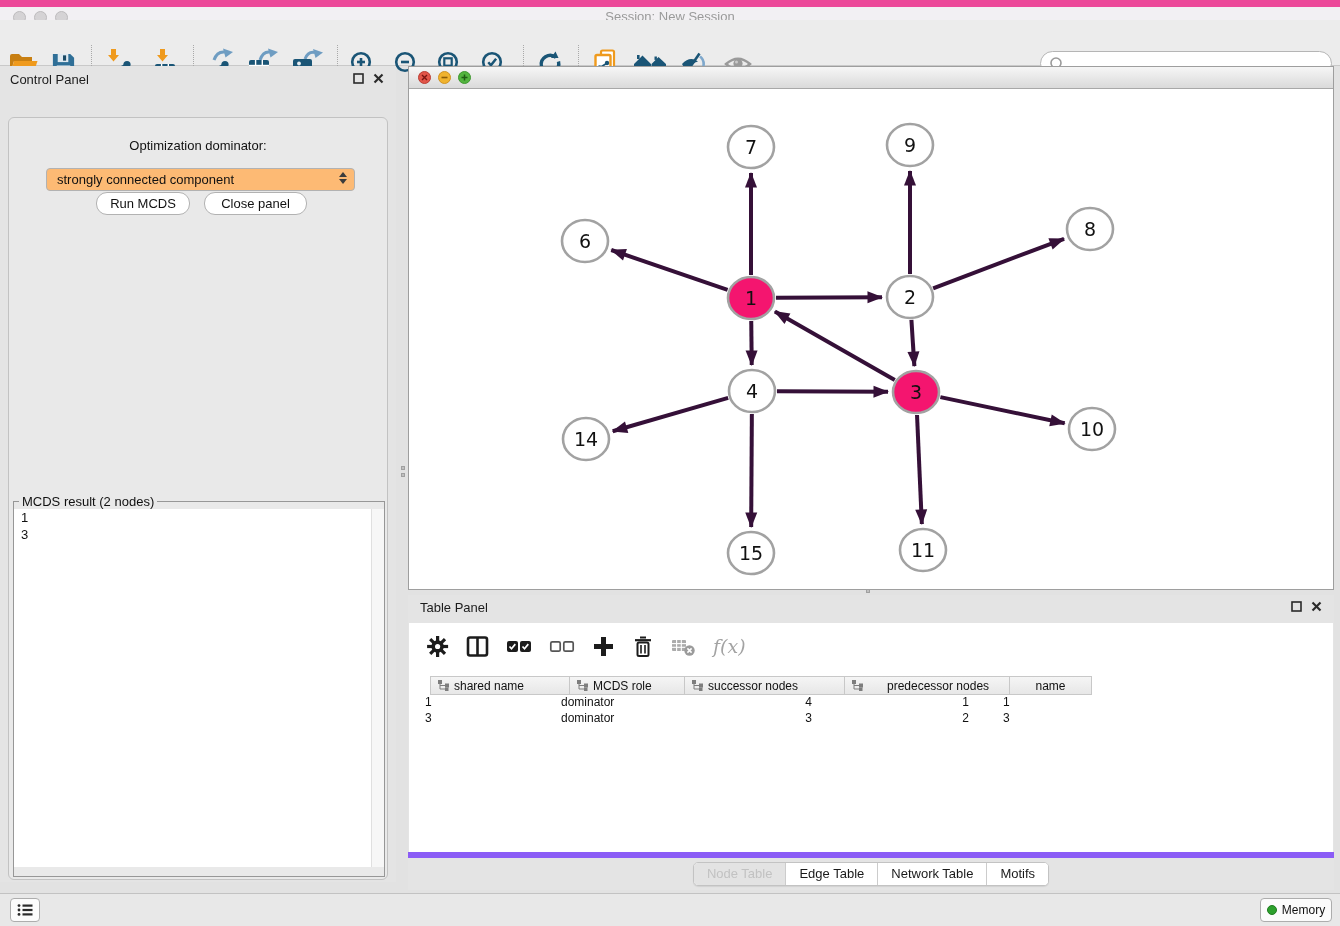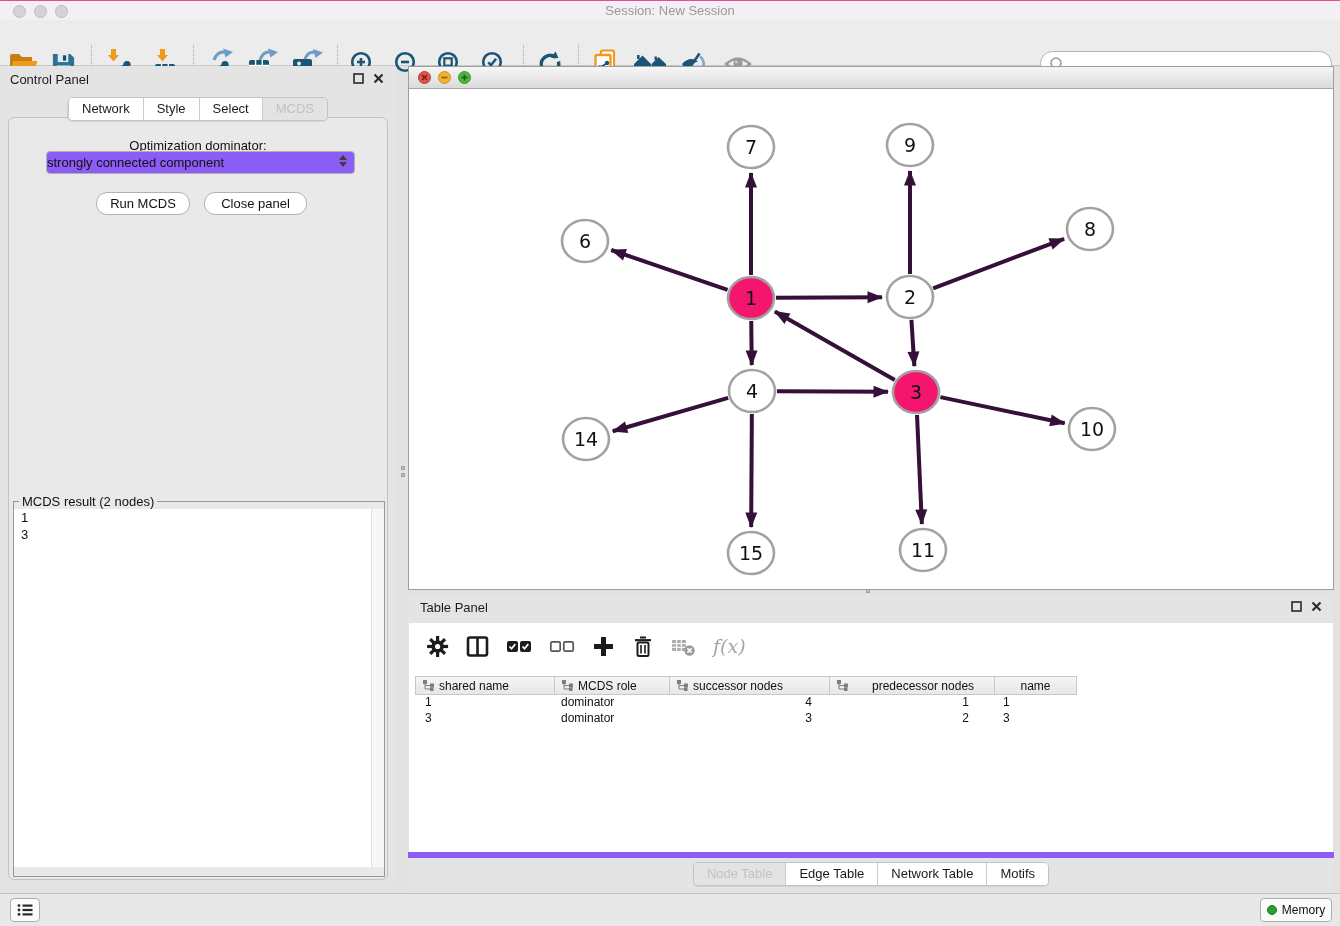--- a/index.html
+++ b/index.html
@@ -1,21 +1,21 @@
 <!DOCTYPE html>
 <html><head>
 <meta charset="utf-8">
 <style>
   html,body{margin:0;padding:0;}
   body{width:1340px;height:926px;position:relative;background:#e2e2e2;
        font-family:"Liberation Sans",sans-serif;overflow:hidden;
        -webkit-font-smoothing:antialiased;}
   .abs{position:absolute;}
   
-  .titlebar{left:0;top:0;width:1340px;height:20px;background:#f2f0f3;border-top:1px solid #ec4899;box-sizing:border-box;}
+  .titlebar{left:0;top:0;width:1340px;height:20px;background:#f2f0f3;border-top:7px solid #ec4899;box-sizing:border-box;}
   .titlebar .dot{position:absolute;top:4px;width:13px;height:13px;border-radius:50%;
                  background:#d5d3d5;border:1px solid #bdbbbd;box-sizing:border-box;}
   .title-text{position:absolute;top:2px;left:0;width:100%;text-align:center;
               font-size:13px;color:#9a9a9a;}
   
   .toolbar{left:0;top:20px;width:1340px;height:46px;background:#ececec;border-bottom:1px solid #c9c9c9;box-sizing:border-box;}
   .tbi{position:absolute;top:27px;width:34px;height:34px;display:flex;align-items:center;justify-content:center;cursor:default;}
   .tsep{position:absolute;top:25px;height:37px;width:0;border-left:1px dotted #a9a9a9;}
   .searchbox{position:absolute;left:1040px;top:31px;width:292px;height:25px;background:#fff;
              border:1px solid #b5b5b5;border-radius:13px;box-sizing:border-box;}
@@ -28,22 +28,22 @@
   .panel-btns{position:absolute;display:flex;gap:9px;align-items:center;}
   .cp-content{position:absolute;left:8px;top:51px;width:380px;height:763px;background:#e9e9e9;
               border:1px solid #c2c2c2;border-radius:6px;box-sizing:border-box;}
   .seg{display:inline-flex;border:1px solid #c3c3c3;border-radius:5px;overflow:hidden;background:#fff;
        box-shadow:0 1px 1px rgba(0,0,0,.08);}
   .seg .tab{padding:3px 13px 4px 13px;font-size:13px;color:#1a1a1a;background:#fff;
             border-right:1px solid #cscsc;border-right:1px solid #cccccc;white-space:nowrap;cursor:default;}
   .seg .tab:last-child{border-right:none;}
   .seg .tab.disabled{background:#e3e3e3;color:#c2c2c2;}
   .opt-label{position:absolute;left:0;top:20px;width:100%;text-align:center;font-size:13px;color:#111;}
-  .dropdown{position:absolute;left:37px;top:33px;width:309px;height:23px;background:#8b5cf6;border:1px solid #b2b2b2;
-            border-radius:4px;box-sizing:border-box;font-size:13px;color:#111;line-height:21px;}
+  .dropdown{position:absolute;left:37px;top:50px;width:309px;height:23px;background:#fdba74;border:1px solid #b2b2b2;
+            border-radius:4px;box-sizing:border-box;font-size:13px;color:#111;line-height:21px;padding-left:10px;}
   .dd-arrows{position:absolute;right:7px;top:3px;display:flex;flex-direction:column;gap:2px;}
   .dd-arrows .up{width:0;height:0;border-left:4px solid transparent;border-right:4px solid transparent;border-bottom:5px solid #3c3c3c;}
   .dd-arrows .down{width:0;height:0;border-left:4px solid transparent;border-right:4px solid transparent;border-top:5px solid #3c3c3c;}
   .btn{position:absolute;height:23px;background:#fff;border:1px solid #b2b2b2;border-radius:11px;box-sizing:border-box;
        font-size:13px;color:#111;text-align:center;line-height:21px;cursor:default;}
   fieldset.result{position:absolute;left:4px;top:376px;width:372px;height:383px;margin:0;padding:0;
                   border:1px solid #979797;box-sizing:border-box;background:transparent;}
   fieldset.result legend{font-size:13px;color:#111;margin-left:5px;padding:0 3px;}
   .result-inner{position:absolute;left:0;top:0;width:100%;height:100%;background:#fff;}
   .result-scroll{position:absolute;right:0;top:0;width:13px;height:100%;background:#f7f7f7;border-left:1px solid #e0e0e0;box-sizing:border-box;}
@@ -56,21 +56,21 @@
   .traffic{position:absolute;top:4px;width:13px;height:13px;border-radius:50%;box-sizing:border-box;}
   .traffic svg{position:absolute;left:0;top:0;}
   .net-canvas{position:absolute;left:0;top:22px;}
   .grip-dot{position:absolute;width:4px;height:4px;background:#c0c0c0;border:1px solid #a0a0a0;box-sizing:border-box;}
   
   .table-panel{left:408px;top:595px;width:926px;height:295px;background:#e4e4e4;}
   .tp-toolbar{position:absolute;left:1px;top:28px;width:924px;height:46px;background:#fff;
               display:flex;align-items:center;gap:17px;padding-left:17px;box-sizing:border-box;}
   .fx{font-family:"DejaVu Serif","Liberation Serif",serif;font-style:italic;font-size:19px;color:#a3a3a3;}
   .tbl{position:absolute;left:1px;top:74px;width:924px;height:183px;background:#fff;}
-  .tbl-header{position:absolute;left:6px;top:7px;display:flex;height:19px;text-align:right;}
+  .tbl-header{position:absolute;left:21px;top:7px;display:flex;height:19px;text-align:right;}
   .th{display:flex;align-items:center;gap:5px;font-size:12px;color:#111;background:linear-gradient(#f5f5f5,#e7e7e7);
       border:1px solid #c8c8c8;border-left:none;box-sizing:border-box;padding-left:7px;}
   .th:first-child{border-left:1px solid #c8c8c8;}
   .th.center{justify-content:center;padding-left:0;}
   .tbl-rows{position:absolute;left:6px;top:26px;right:0;}
   .tr{display:flex;height:16px;}
   .td{font-size:12px;color:#111;box-sizing:border-box;white-space:nowrap;overflow:hidden;}
   .tp-footer{position:absolute;left:0;bottom:0;width:100%;height:38px;background:#e4e4e4;border-top:6px solid #8b5cf6;
              display:flex;align-items:center;justify-content:center;box-sizing:border-box;}
   
@@ -260,28 +260,20 @@
   <div class="panel-btns" style="right:12px;top:7px">
     <svg width="11" height="11" viewBox="0 0 11 11">
       <rect x="1" y="1" width="9" height="9" fill="none" stroke="#2a2a2a" stroke-width="1.6"></rect>
     </svg>
     <svg width="11" height="11" viewBox="0 0 11 11">
       <line x1="1.5" y1="1.5" x2="9.5" y2="9.5" stroke="#2a2a2a" stroke-width="2.2"></line>
       <line x1="9.5" y1="1.5" x2="1.5" y2="9.5" stroke="#2a2a2a" stroke-width="2.2"></line>
     </svg>
   </div>
 
-  <div class="abs" style="left:50%;top:31px;transform:translateX(-50%);z-index:2">
-    <div class="seg">
-      <div class="tab">Network</div>
-      <div class="tab">Style</div>
-      <div class="tab">Select</div>
-      <div class="tab disabled">MCDS</div>
-    </div>
-  </div>
 
   <div class="cp-content">
     <div class="opt-label">Optimization dominator:</div>
     <div class="dropdown">
       <span>strongly connected component</span>
       <span class="dd-arrows">
         <span class="up"></span>
           <span class="down"></span>
       </span>
     </div>

